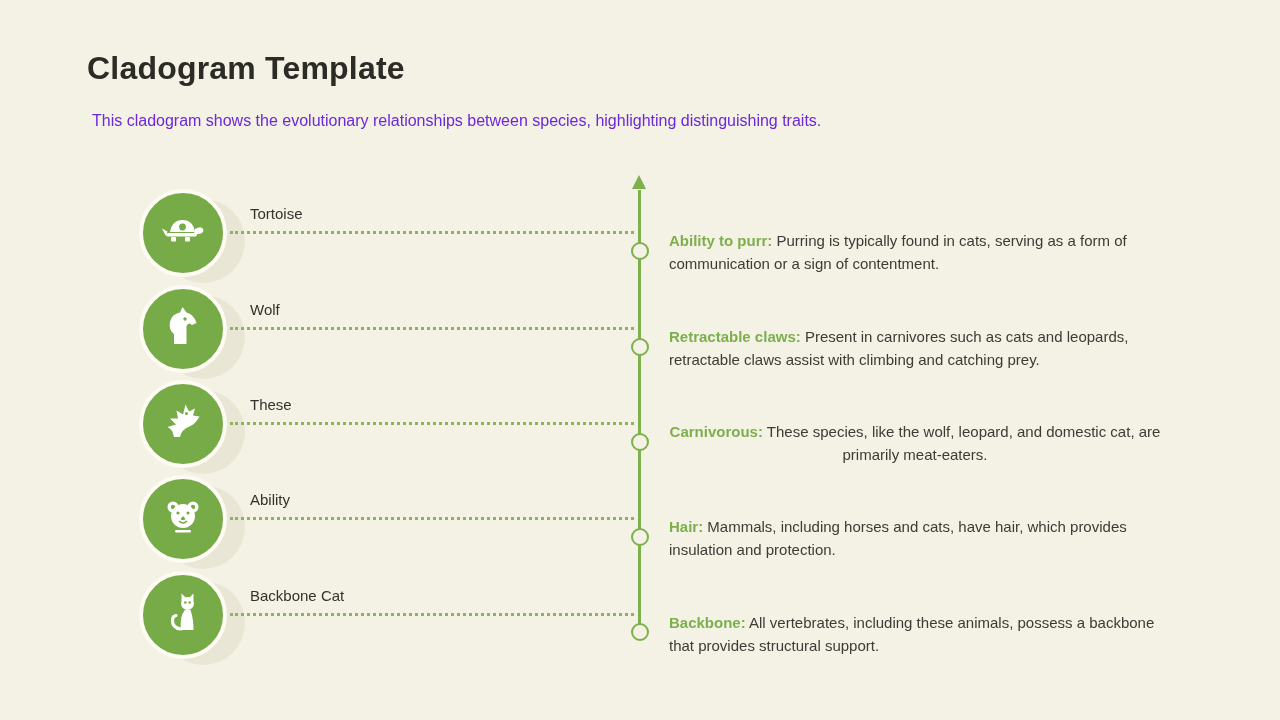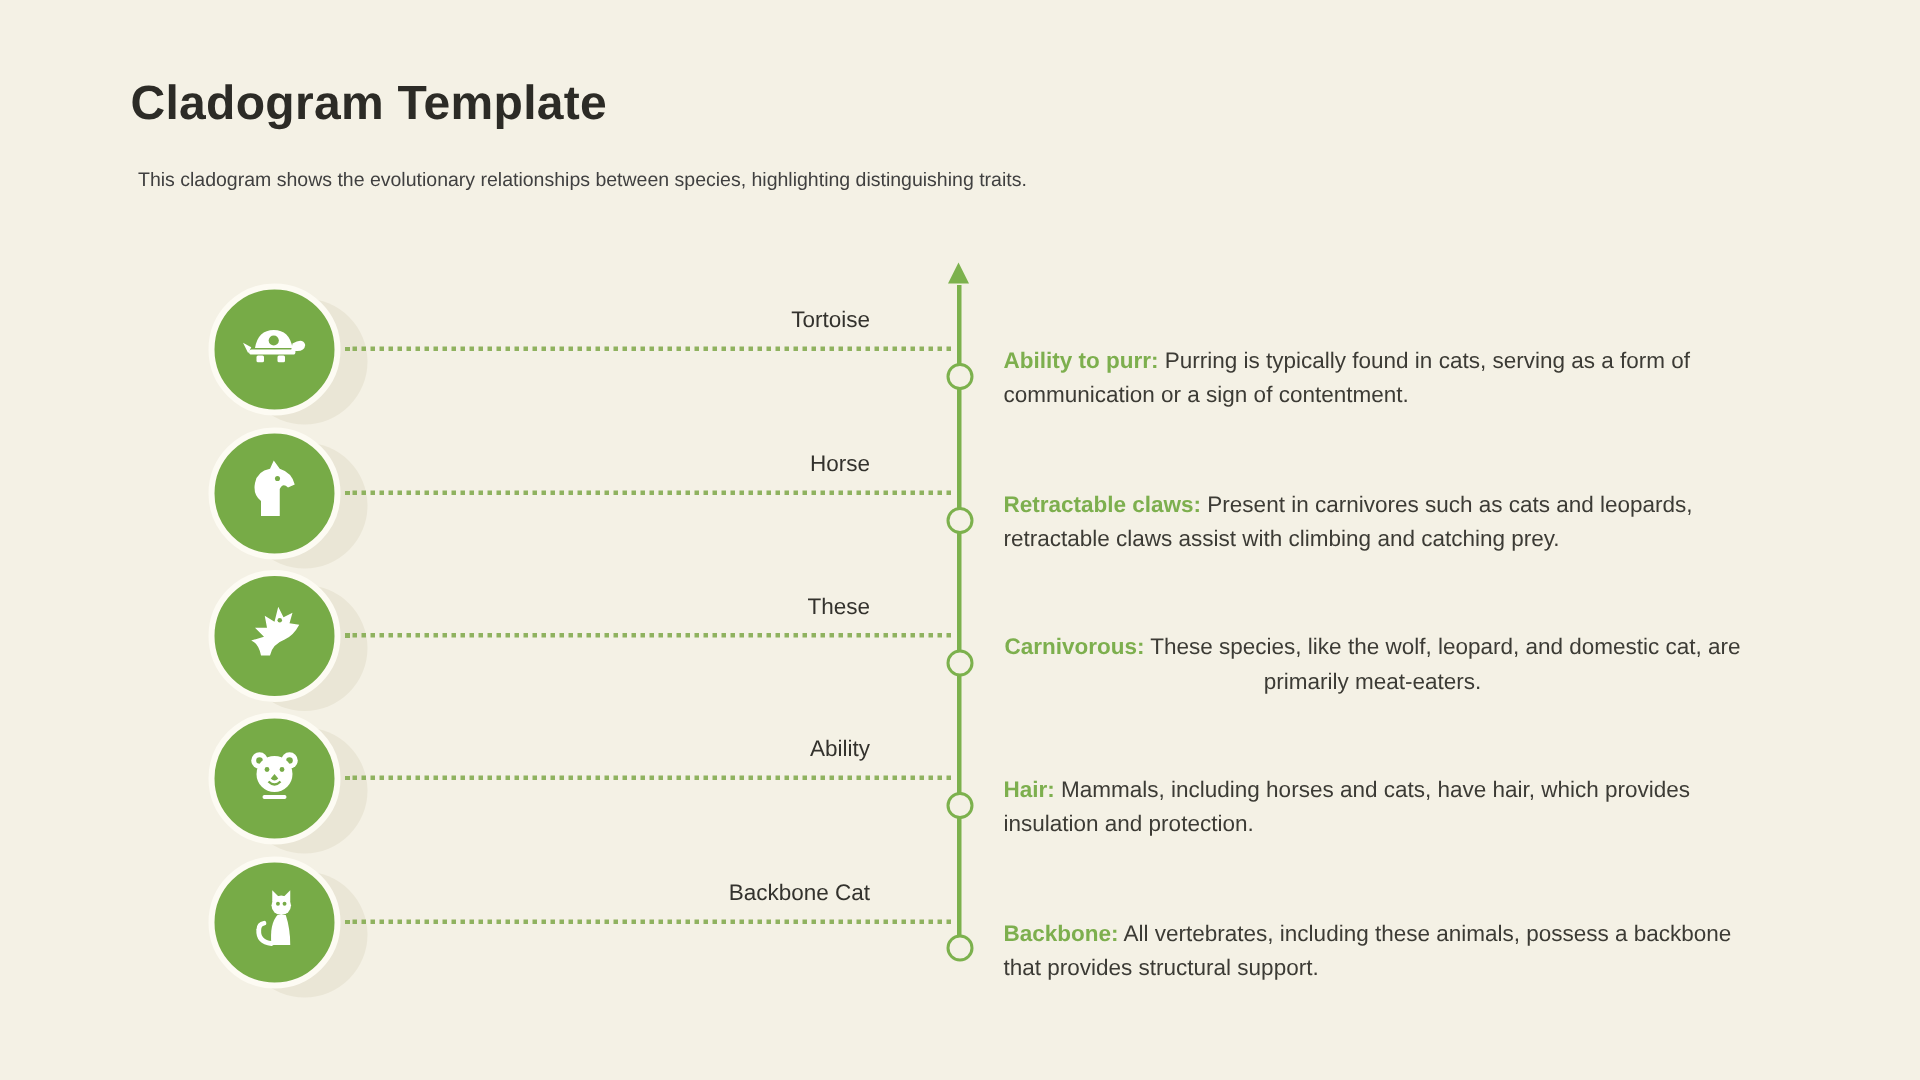--- a/index.html
+++ b/index.html
@@ -17,22 +17,22 @@
     top: 50px;
     font-size: 32px;
     font-weight: bold;
     color: #2C2B26;
     letter-spacing: 0.2px;
   }
   .subtitle {
     position: absolute;
     left: 92px;
     top: 112px;
-    font-size: 13px;
-    color: #404040;
+    font-size: 16px;
+    color: #6d28d9;
   }
 
   
   .row { position: absolute; left: 139px; width: 520px; height: 0; }
   .r0 { top: 233px; }
   .r1 { top: 329px; }
   .r2 { top: 424px; }
   .r3 { top: 519px; }
   .r4 { top: 615px; }
 
@@ -51,21 +51,21 @@
   }
   .icon-circle svg { width: 48px; height: 48px; }
 
   .dotline {
     position: absolute; left: 91px; top: -2px;
     width: 404px; height: 0;
     border-top: 3px dotted #8FB25F;
   }
   .species-label {
     position: absolute; left: 111px; top: -28px;
-    width: 330px; text-align: right;
+    width: 330px; text-align: left;
     font-size: 15px; color: #33322D;
   }
 
   
   .stem {
     position: absolute; left: 638px; top: 190px;
     width: 3px; height: 442px;
     background: #7CB14D;
   }
   .stem-arrow {
@@ -131,21 +131,21 @@
   <div class="row r1">
     <div class="icon-shadow"></div>
     <div class="icon-circle">
       <span>
         <svg viewBox="0 0 48 48" fill="#FFFFFF">
           <path d="M15 41 L15 31 Q9.5 27 11 19 Q12.5 11 21 9.5 L23.5 4 L27.5 9.5 Q35.5 12 37.5 20 L33 22 Q29.5 18.5 27.5 23 L27.5 41 Z"></path>
           <circle cx="26" cy="16" r="1.7" fill="#77AB47"></circle>
         </svg>
       </span>
     </div>
-    <div class="species-label">Horse</div>
+    <div class="species-label">Wolf</div>
     <div class="dotline"></div>
   </div>
 
   <div class="row r2">
     <div class="icon-shadow"></div>
     <div class="icon-circle">
       <span>
         <svg viewBox="0 0 48 48" fill="#FFFFFF">
           <path d="M15 39 Q13.5 31 8.5 29 L17 26.5 L11 20.5 L19 20.5 L17.5 12.5 L24 16.5 L26.5 6.5 L30 13.5 L36 10.5 L34 17.5 L40.5 18.5 Q36.5 26 30.5 28.5 Q22.5 31.5 21 39 Z"></path>
           <circle cx="27.5" cy="15.5" r="1.5" fill="#77AB47"></circle>

